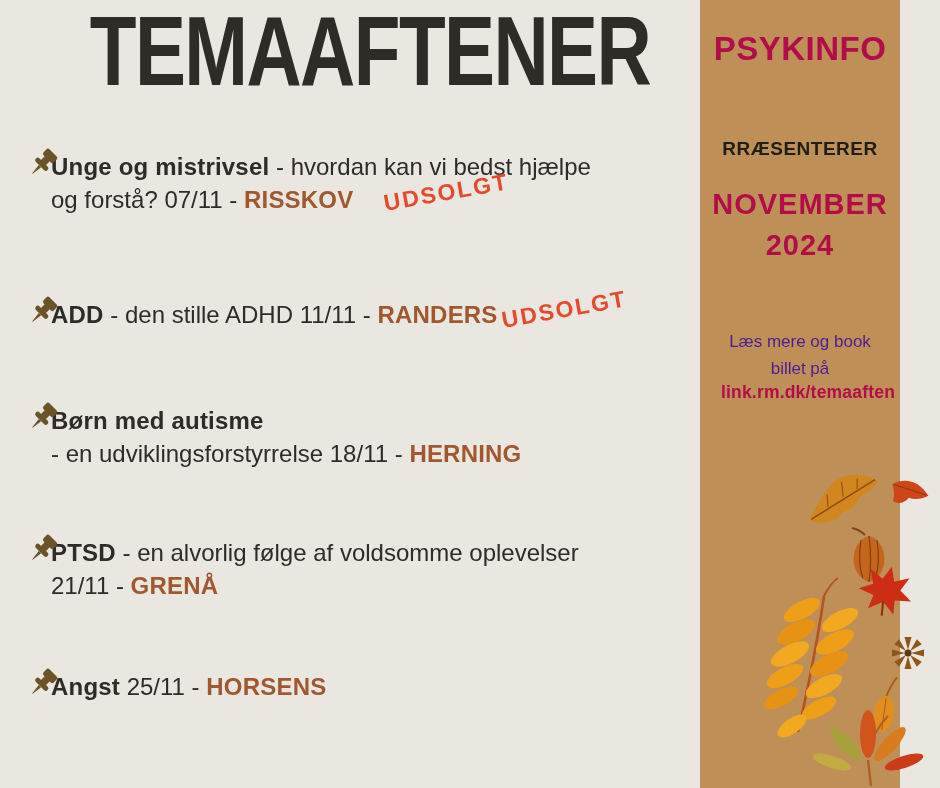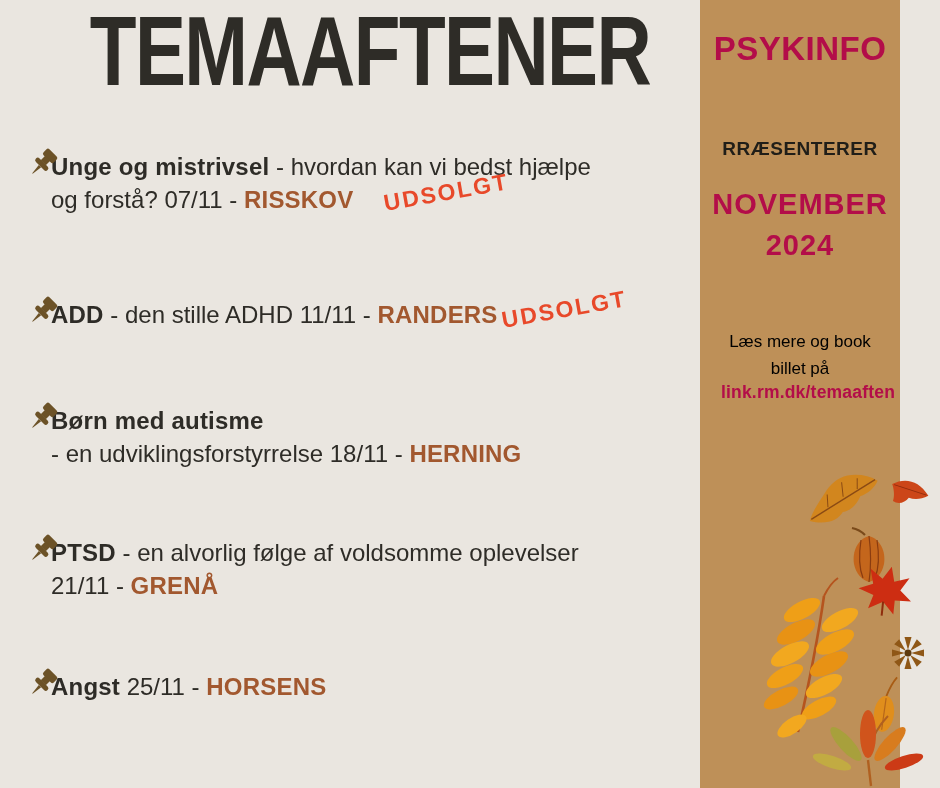--- a/index.html
+++ b/index.html
@@ -36,21 +36,21 @@
     white-space:nowrap;
   }
   .so1{left:384px;top:190px;}
   .so2{left:502px;top:307px;}
 
   
   .sidebar{position:absolute;left:700px;top:0;width:200px;height:788px;background:var(--sidebar-tan);text-align:center;}
   .org{position:absolute;top:26px;left:0;width:200px;font-size:33px;line-height:45px;font-weight:700;color:var(--accent-crimson);letter-spacing:0.5px;}
   .presents{position:absolute;top:138px;left:0;width:200px;font-size:19px;font-weight:600;color:#201e18;letter-spacing:0.5px;}
   .month{position:absolute;top:184px;left:0;width:200px;font-size:29px;line-height:41px;font-weight:700;color:var(--accent-crimson);letter-spacing:1px;}
-  .cta{position:absolute;top:328px;left:0;width:200px;font-size:17px;line-height:27px;color:#000000;}
+  .cta{position:absolute;top:328px;left:0;width:200px;font-size:17px;line-height:27px;color:#4c1d95;}
   .link{position:absolute;top:382px;left:0;width:216px;font-size:17.5px;font-weight:700;color:var(--accent-crimson);letter-spacing:0.2px;}
   .leaves{position:absolute;left:740px;top:438px;width:200px;height:350px;}
 </style>
 </head>
 <body>
 
 <div class="poster">
 
   <div class="main">
 

